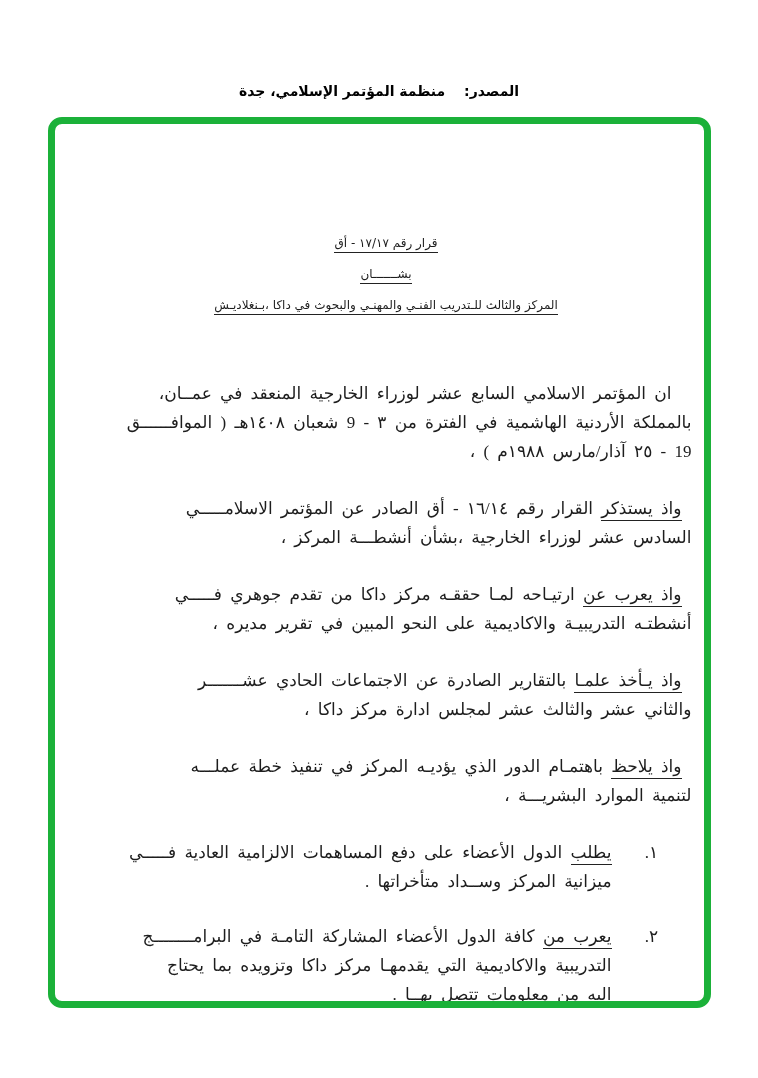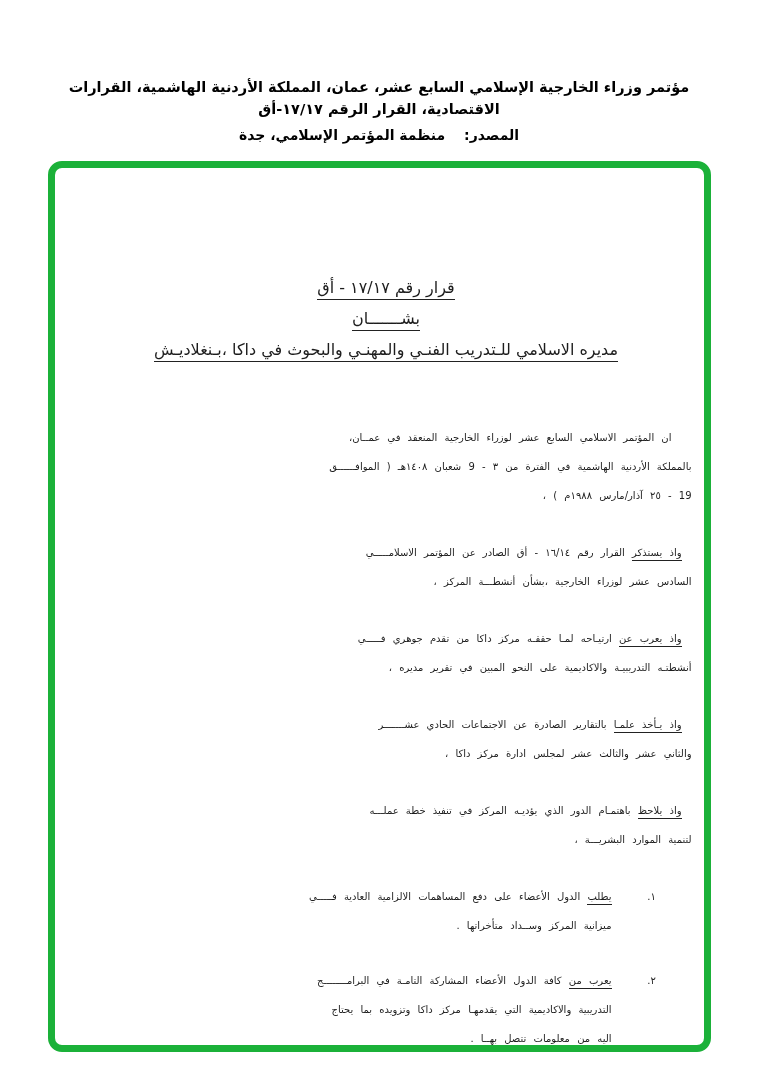--- a/index.html
+++ b/index.html
@@ -18,59 +18,58 @@
   .cat-source{ font-size:14px; font-weight:700; line-height:16px; margin-top:7px; }
   .cat-source .lbl{ margin-left:14px; }
 
   
   .frame{
     width:663px; height:891px; margin:18px auto 0 auto;
     border:7px solid var(--green); border-radius:14px;
     padding:104px 12px 0 26px; overflow:hidden;
   }
 
-  .title-block{ text-align:center; font-size:16px; }
+  .title-block{ text-align:center; font-size:12px; }
   .title-block .row{ line-height:31px; }
   .u{ border-bottom:1.5px solid #222; padding-bottom:2px; }
 
-  .body-text{ margin-top:58px; font-size:10px; line-height:29px; word-spacing:4px; }
+  .body-text{ margin-top:58px; font-size:17px; line-height:29px; word-spacing:4px;font-family:Liberation Serif, serif; }
   .line{ display:block; white-space:nowrap; }
   .para{ margin:0 0 28px 0; }
   .para .first{ text-indent:10px; }
   .para.opening .first{ text-indent:20px; }
 
   .items{ margin-top:0; }
   .item{ display:flex; margin-bottom:26px; }
   .item .num{ flex:0 0 80px; text-align:center; }
   .item .item-body{ flex:1; min-width:0; }
 </style>
 </head>
 <body>
 
 <div class="page">
 
   <header class="cat-header">
-    <div class="cat-title">مؤتمر وزراء الخارجية الإسلامي السابع عشر، عمان، المملكة الأردنية الهاشمية، القرارات الاقتصادية، القرار الرقم ١٧/١٧-أق</div>
     <div class="cat-source">
       <span class="lbl">المصدر:</span>
       <span>منظمة المؤتمر الإسلامي، جدة</span>
     </div>
   </header>
 
   <div class="frame">
 
     <div class="title-block">
       <div class="row">
         <span class="u">قرار رقم ١٧/١٧ - أق</span>
       </div>
       <div class="row">
         <span class="u">بشـــــــان</span>
       </div>
       <div class="row">
-        <span class="u">مديره الاسلامي للـتدريب الفنـي والمهنـي والبحوث في داكا ،بـنغلاديـش</span>
+        <span class="u">المركز والثالث للـتدريب الفنـي والمهنـي والبحوث في داكا ،بـنغلاديـش</span>
       </div>
     </div>
 
     <div class="body-text">
 
       <p class="para opening">
         <span class="line first"><span class="u"></span><span>ان المؤتمر الاسلامي السابع عشر لوزراء الخارجية المنعقد في عمــان،</span></span>
         <span class="line">بالمملكة الأردنية الهاشمية في الفترة من ٣ - 9 شعبان ١٤٠٨هـ ( الموافــــــق</span>
         <span class="line">19 - ٢٥ آذار/مارس ١٩٨٨م ) ،</span>
       </p>

